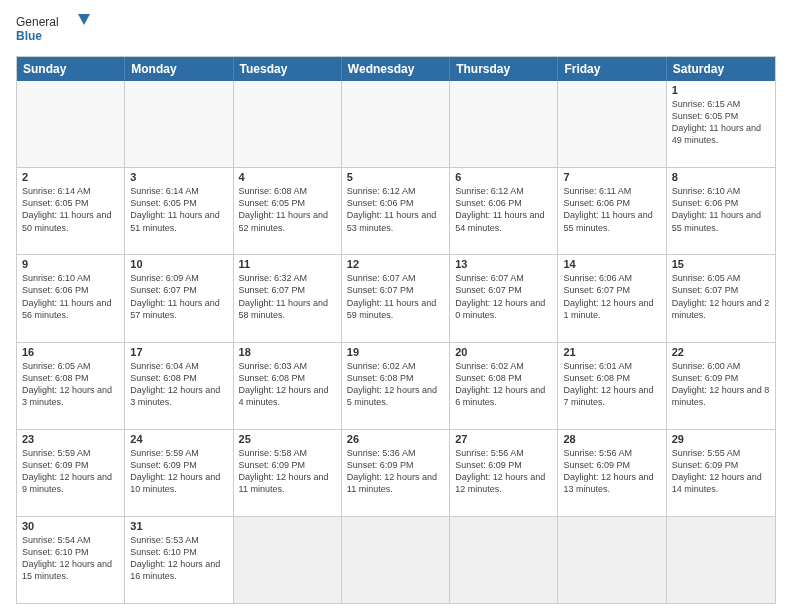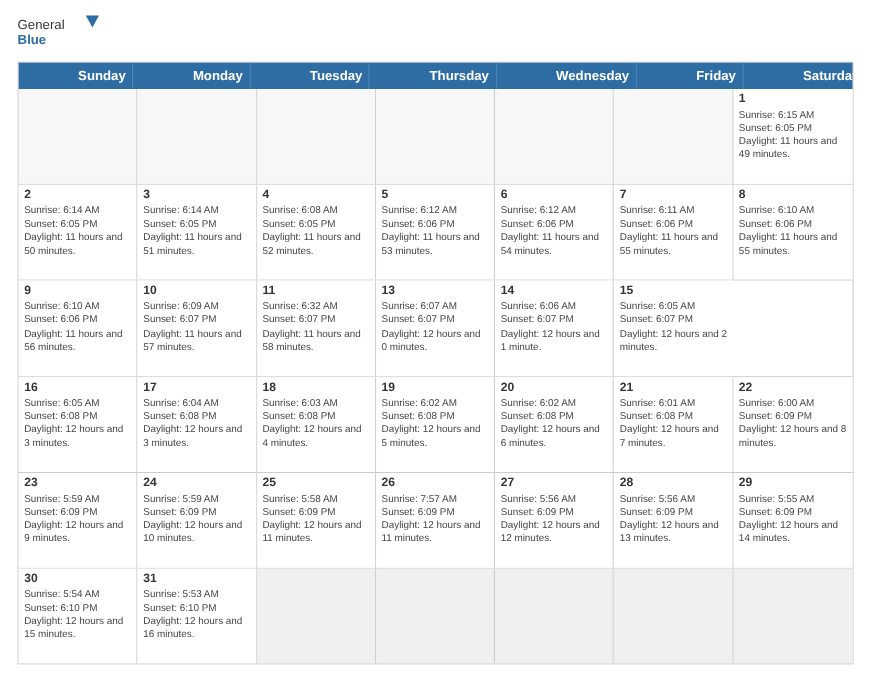--- a/index.html
+++ b/index.html
@@ -53,21 +53,20 @@
       grid-template-columns: repeat(7, 1fr);
       background: #2e6da4;
     }
     .cal-header-cell {
       color: #fff;
       font-size: 12px;
       font-weight: bold;
       padding: 5px 6px;
       border-right: 1px solid #4a85b8;
       text-align: left;
-      margin-left: 48px;
     }
     .cal-header-cell:last-child { border-right: none; }
     .cal-body {
       flex: 1;
       display: flex;
       flex-direction: column;
     }
     .cal-row {
       display: grid;
       grid-template-columns: repeat(7, 1fr);
@@ -117,22 +116,22 @@
       <div class="month-title"></div>
       <div class="subtitle"></div>
     </div>
   </div>
 
   <div class="calendar">
     <div class="cal-header">
     <div class="cal-header-cell">Sunday</div>
         <div class="cal-header-cell">Monday</div>
         <div class="cal-header-cell">Tuesday</div>
+        <div class="cal-header-cell">Wednesday</div>
         <div class="cal-header-cell">Thursday</div>
-        <div class="cal-header-cell">Wednesday</div>
         <div class="cal-header-cell">Friday</div>
         <div class="cal-header-cell">Saturday</div>
       </div>
     <div class="cal-body">
     <div class="cal-row">
           <div class="cal-cell empty"></div>
           <div class="cal-cell empty"></div>
           <div class="cal-cell empty"></div>
           <div class="cal-cell empty"></div>
           <div class="cal-cell empty"></div>
@@ -212,20 +211,27 @@
 and 57 minutes.</div>
           </div>
           <div class="cal-cell">
             <span class="day-number">11</span>
             <div class="day-info">Sunrise: 6:32 AM
 Sunset: 6:07 PM
 Daylight: 11 hours
 and 58 minutes.</div>
           </div>
           <div class="cal-cell">
+            <span class="day-number">12</span>
+            <div class="day-info">Sunrise: 6:07 AM
+Sunset: 6:07 PM
+Daylight: 11 hours
+and 59 minutes.</div>
+          </div>
+          <div class="cal-cell">
             <span class="day-number">13</span>
             <div class="day-info">Sunrise: 6:07 AM
 Sunset: 6:07 PM
 Daylight: 12 hours
 and 0 minutes.</div>
           </div>
           <div class="cal-cell">
             <span class="day-number">14</span>
             <div class="day-info">Sunrise: 6:06 AM
 Sunset: 6:07 PM
@@ -308,21 +314,21 @@
           </div>
           <div class="cal-cell">
             <span class="day-number">25</span>
             <div class="day-info">Sunrise: 5:58 AM
 Sunset: 6:09 PM
 Daylight: 12 hours
 and 11 minutes.</div>
           </div>
           <div class="cal-cell">
             <span class="day-number">26</span>
-            <div class="day-info">Sunrise: 7:57 AM
+            <div class="day-info">Sunrise: 5:36 AM
 Sunset: 6:09 PM
 Daylight: 12 hours
 and 11 minutes.</div>
           </div>
           <div class="cal-cell">
             <span class="day-number">27</span>
             <div class="day-info">Sunrise: 5:56 AM
 Sunset: 6:09 PM
 Daylight: 12 hours
 and 12 minutes.</div>

